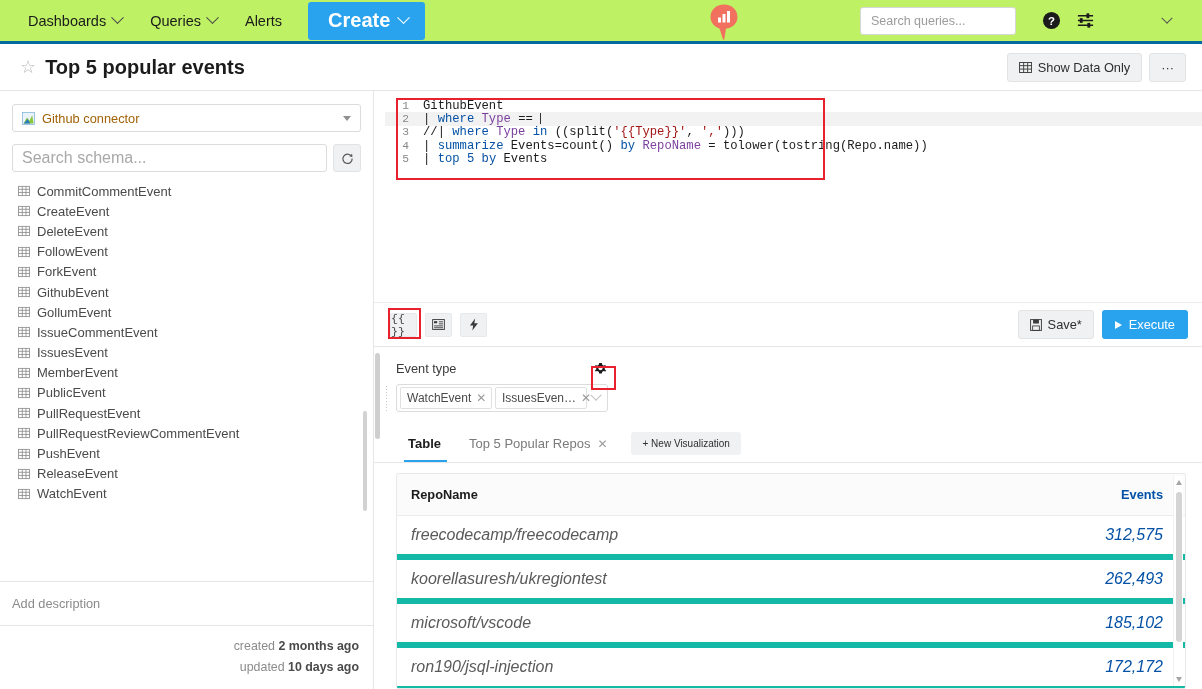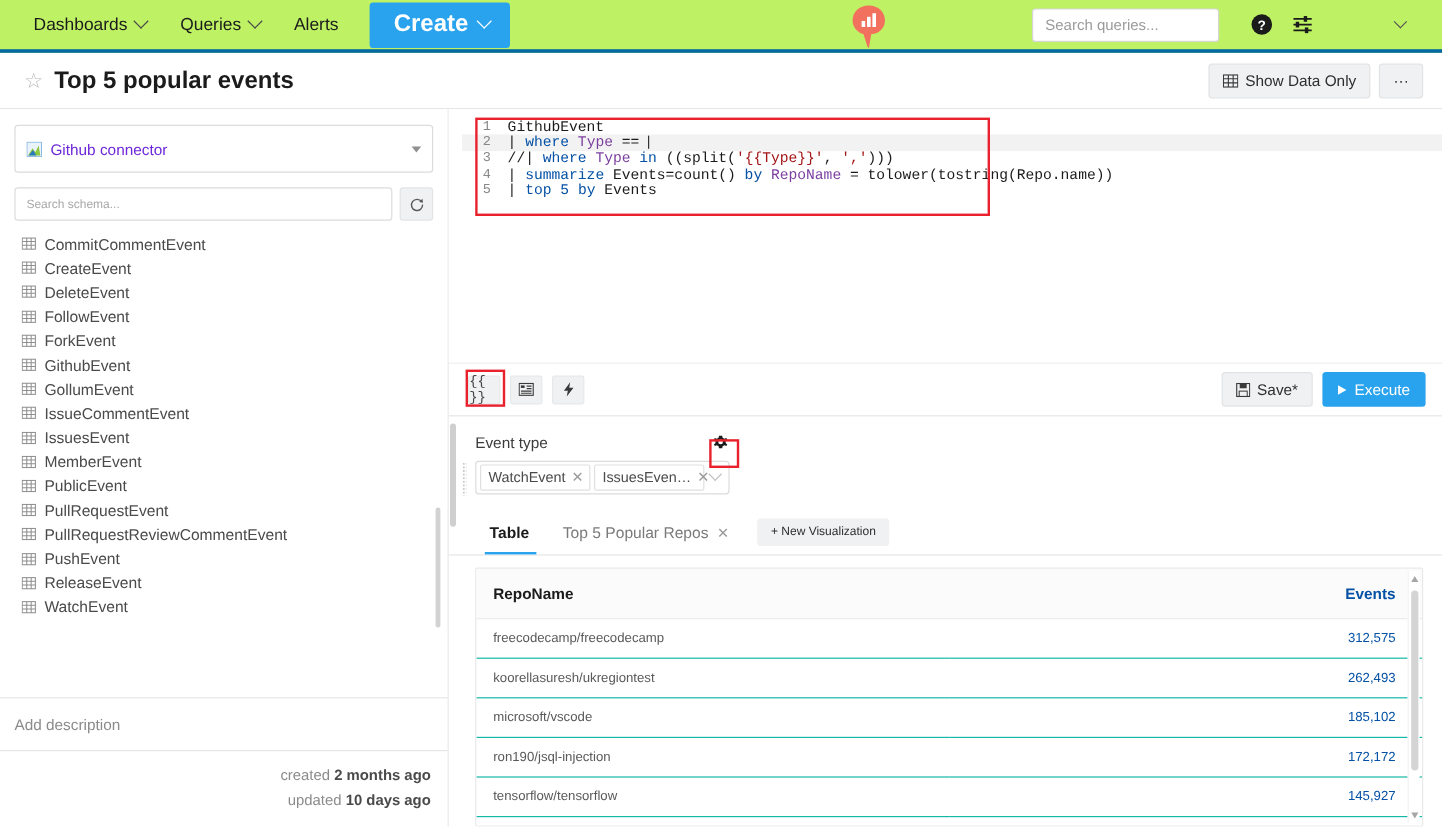--- a/index.html
+++ b/index.html
@@ -80,34 +80,34 @@
 
   
   .sidebar {
     width: 374px; flex: 0 0 374px;
     border-right: 1px solid #e6e6e6;
     display: flex; flex-direction: column;
     background: #fff;
     position: relative;
   }
   .connector-sel {
-    margin: 13px 12px 0 12px; height: 40px;
+    margin: 13px 12px 0 12px; height: 28px;
     border: 1px solid #dcdcdc; border-radius: 3px;
     display: flex; align-items: center; padding: 0 9px;
-    font-size: 12.8px; color: #6d28d9; cursor: pointer;
+    font-size: 12.8px; color: #a16207; cursor: pointer;
   }
   .conn-icon { margin-right: 7px; display: flex; }
   .sel-caret { margin-left: auto; width: 0; height: 0; border-left: 4px solid transparent; border-right: 4px solid transparent; border-top: 5px solid #909090; }
   .schema-search-row { display: flex; gap: 6px; margin: 12px 12px 0 12px; }
   .schema-search {
     flex: 1; height: 28px; border: 1px solid #dcdcdc; border-radius: 3px;
     display: flex; align-items: center; padding: 0 9px; background: #fff;
   }
   .schema-search input {
-    border: none; outline: none; width: 100%; font-size: 10px;
+    border: none; outline: none; width: 100%; font-size: 16px;
     font-family: "Liberation Sans", sans-serif; color: #a21caf; background: transparent;
   }
   .schema-search input::placeholder { color: #a8a8a8; }
   .refresh-btn {
     width: 28px; height: 28px; background: #f0f1f2; border: 1px solid #e2e3e5;
     border-radius: 3px; display: flex; align-items: center; justify-content: center; cursor: pointer;
   }
   .schema-list { margin-top: 9px; flex: 1; overflow: hidden; position: relative; padding-left: 18px; }
   .schema-item {
     display: flex; align-items: center; gap: 7px;
@@ -230,22 +230,23 @@
   .table-card {
     border: 1px solid #e9e9e9; border-radius: 2px; height: 100%; background: #fff; position: relative; overflow: hidden;
   }
   table { width: 100%; border-collapse: collapse; table-layout: fixed; }
   th {
     text-align: left; font-size: 12.8px; font-weight: 700; color: #1b1b1b;
     padding: 13px 14px 13px 14px; background: #fbfbfc; border-bottom: 1px solid #ececec;
   }
   th.num, td.num { text-align: right; padding-right: 22px; }
   td {
-    font-size: 11px; color: #5a5a5a; padding: 10px 14px;
-    border-bottom: 1px solid #14b8a6;
+    font-size: 16px; color: #5a5a5a; padding: 10px 14px;
+    border-bottom: 6px solid #14b8a6;
+    font-style: italic;
   }
   .tbl-scroll {
     position: absolute; right: 2px; top: 2px; bottom: 2px; width: 10px; background: #fff;
     border-left: 1px solid #f2f2f2;
   }
   .tbl-thumb { position: absolute; left: 2px; top: 16px; width: 6px; height: 150px; background: #d4d4d4; border-radius: 3px; }
   .arrow-up, .arrow-dn { position: absolute; left: 2px; width: 0; height: 0; border-left: 3.5px solid transparent; border-right: 3.5px solid transparent; }
   .arrow-up { top: 4px; border-bottom: 5px solid #a6a6a6; }
   .arrow-dn { bottom: 4px; border-top: 5px solid #a6a6a6; }
 

